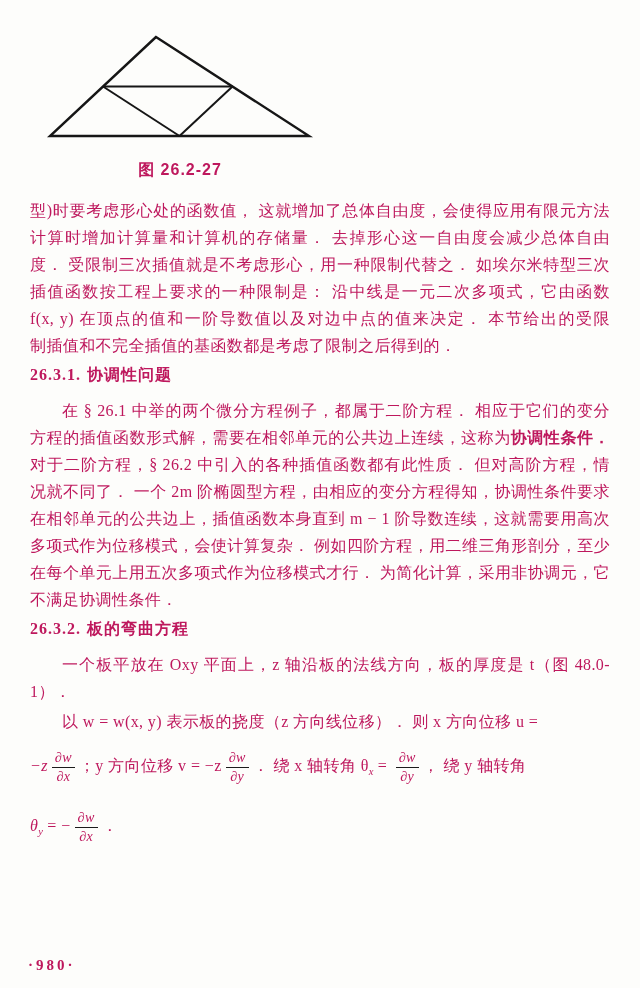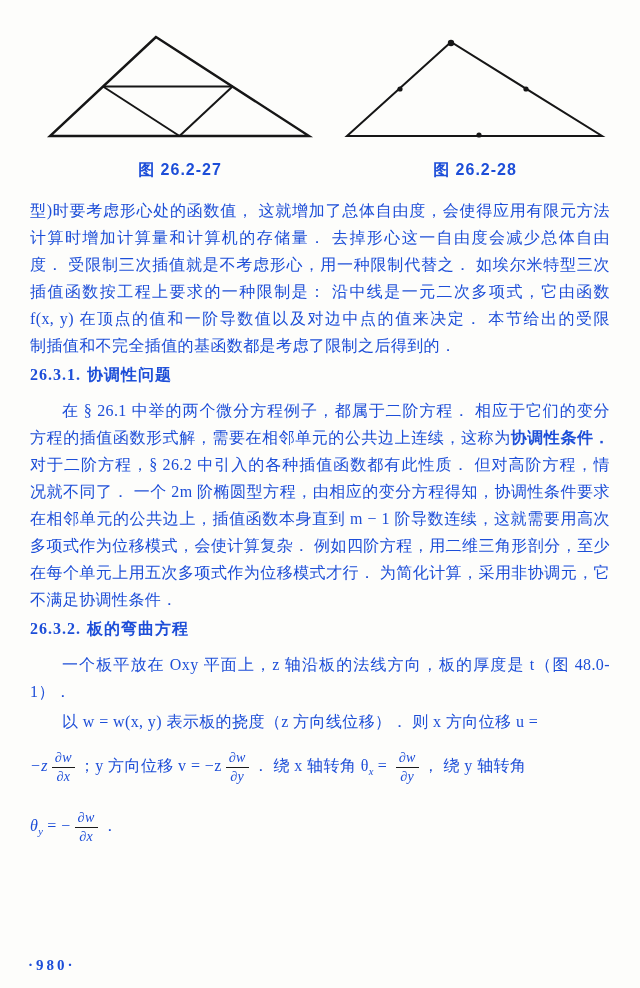--- a/index.html
+++ b/index.html
@@ -1,17 +1,17 @@
 <!DOCTYPE html>
 <html><head>
 <meta charset="utf-8">
 <style>
   html,body{margin:0;padding:0;}
   .page{
-    width:640px;height:988px;background:#fdfdfb;color:#1d4ed8;
+    width:640px;height:988px;background:#fdfdfb;color:#be185d;
     font-family:"Liberation Serif","DejaVu Serif",serif;
     position:relative;overflow:hidden;box-sizing:border-box;
   }
   .content{padding:0 30px;}
   
   .figrow{display:flex;justify-content:space-between;align-items:flex-end;margin:32px 4px 0 4px;}
   figure{margin:0;display:flex;flex-direction:column;align-items:center;}
   figcaption{margin-top:16px;font-size:16px;letter-spacing:1px;font-weight:bold;
     font-family:"Liberation Sans","DejaVu Sans",sans-serif;}
   .tri{stroke:#161616;fill:none;}
@@ -51,30 +51,20 @@
     <div class="figrow">
       <figure>
         <svg width="292" height="112" viewBox="0 0 292 112">
           <polygon class="tri" stroke-width="2.4" points="122,5 16,104 275,104"></polygon>
           <line class="tri" stroke-width="2" x1="69" y1="54.5" x2="198.5" y2="54.5"></line>
           <line class="tri" stroke-width="2" x1="69" y1="54.5" x2="145.5" y2="104"></line>
           <line class="tri" stroke-width="2" x1="145.5" y1="104" x2="198.5" y2="54.5"></line>
         </svg>
         <figcaption>图  26.2-27</figcaption>
       </figure>
-      <figure>
-        <svg width="262" height="112" viewBox="0 0 262 112">
-          <polygon class="tri" stroke-width="2" points="107,10 3,104 258,104"></polygon>
-          <circle class="node" cx="107" cy="11" r="3.2"></circle>
-          <circle class="node" cx="56" cy="57" r="2.6"></circle>
-          <circle class="node" cx="182" cy="57" r="2.6"></circle>
-          <circle class="node" cx="135" cy="103" r="2.6"></circle>
-        </svg>
-        <figcaption>图  26.2-28</figcaption>
-      </figure>
     </div>
 
     <div class="para p1">
       <div class="line jfull">型)时要考虑形心处的函数值， 这就增加了总体自由度，会使得应用有限元方法</div>
       <div class="line jfull">计算时增加计算量和计算机的存储量． 去掉形心这一自由度会减少总体自由</div>
       <div class="line jfull">度． 受限制三次插值就是不考虑形心，用一种限制代替之． 如埃尔米特型三次</div>
       <div class="line jfull">插值函数按工程上要求的一种限制是： 沿中线是一元二次多项式，它由函数</div>
       <div class="line jfull">f(x, y) 在顶点的值和一阶导数值以及对边中点的值来决定． 本节给出的受限</div>
       <div class="line">制插值和不完全插值的基函数都是考虑了限制之后得到的．</div>
     </div>

